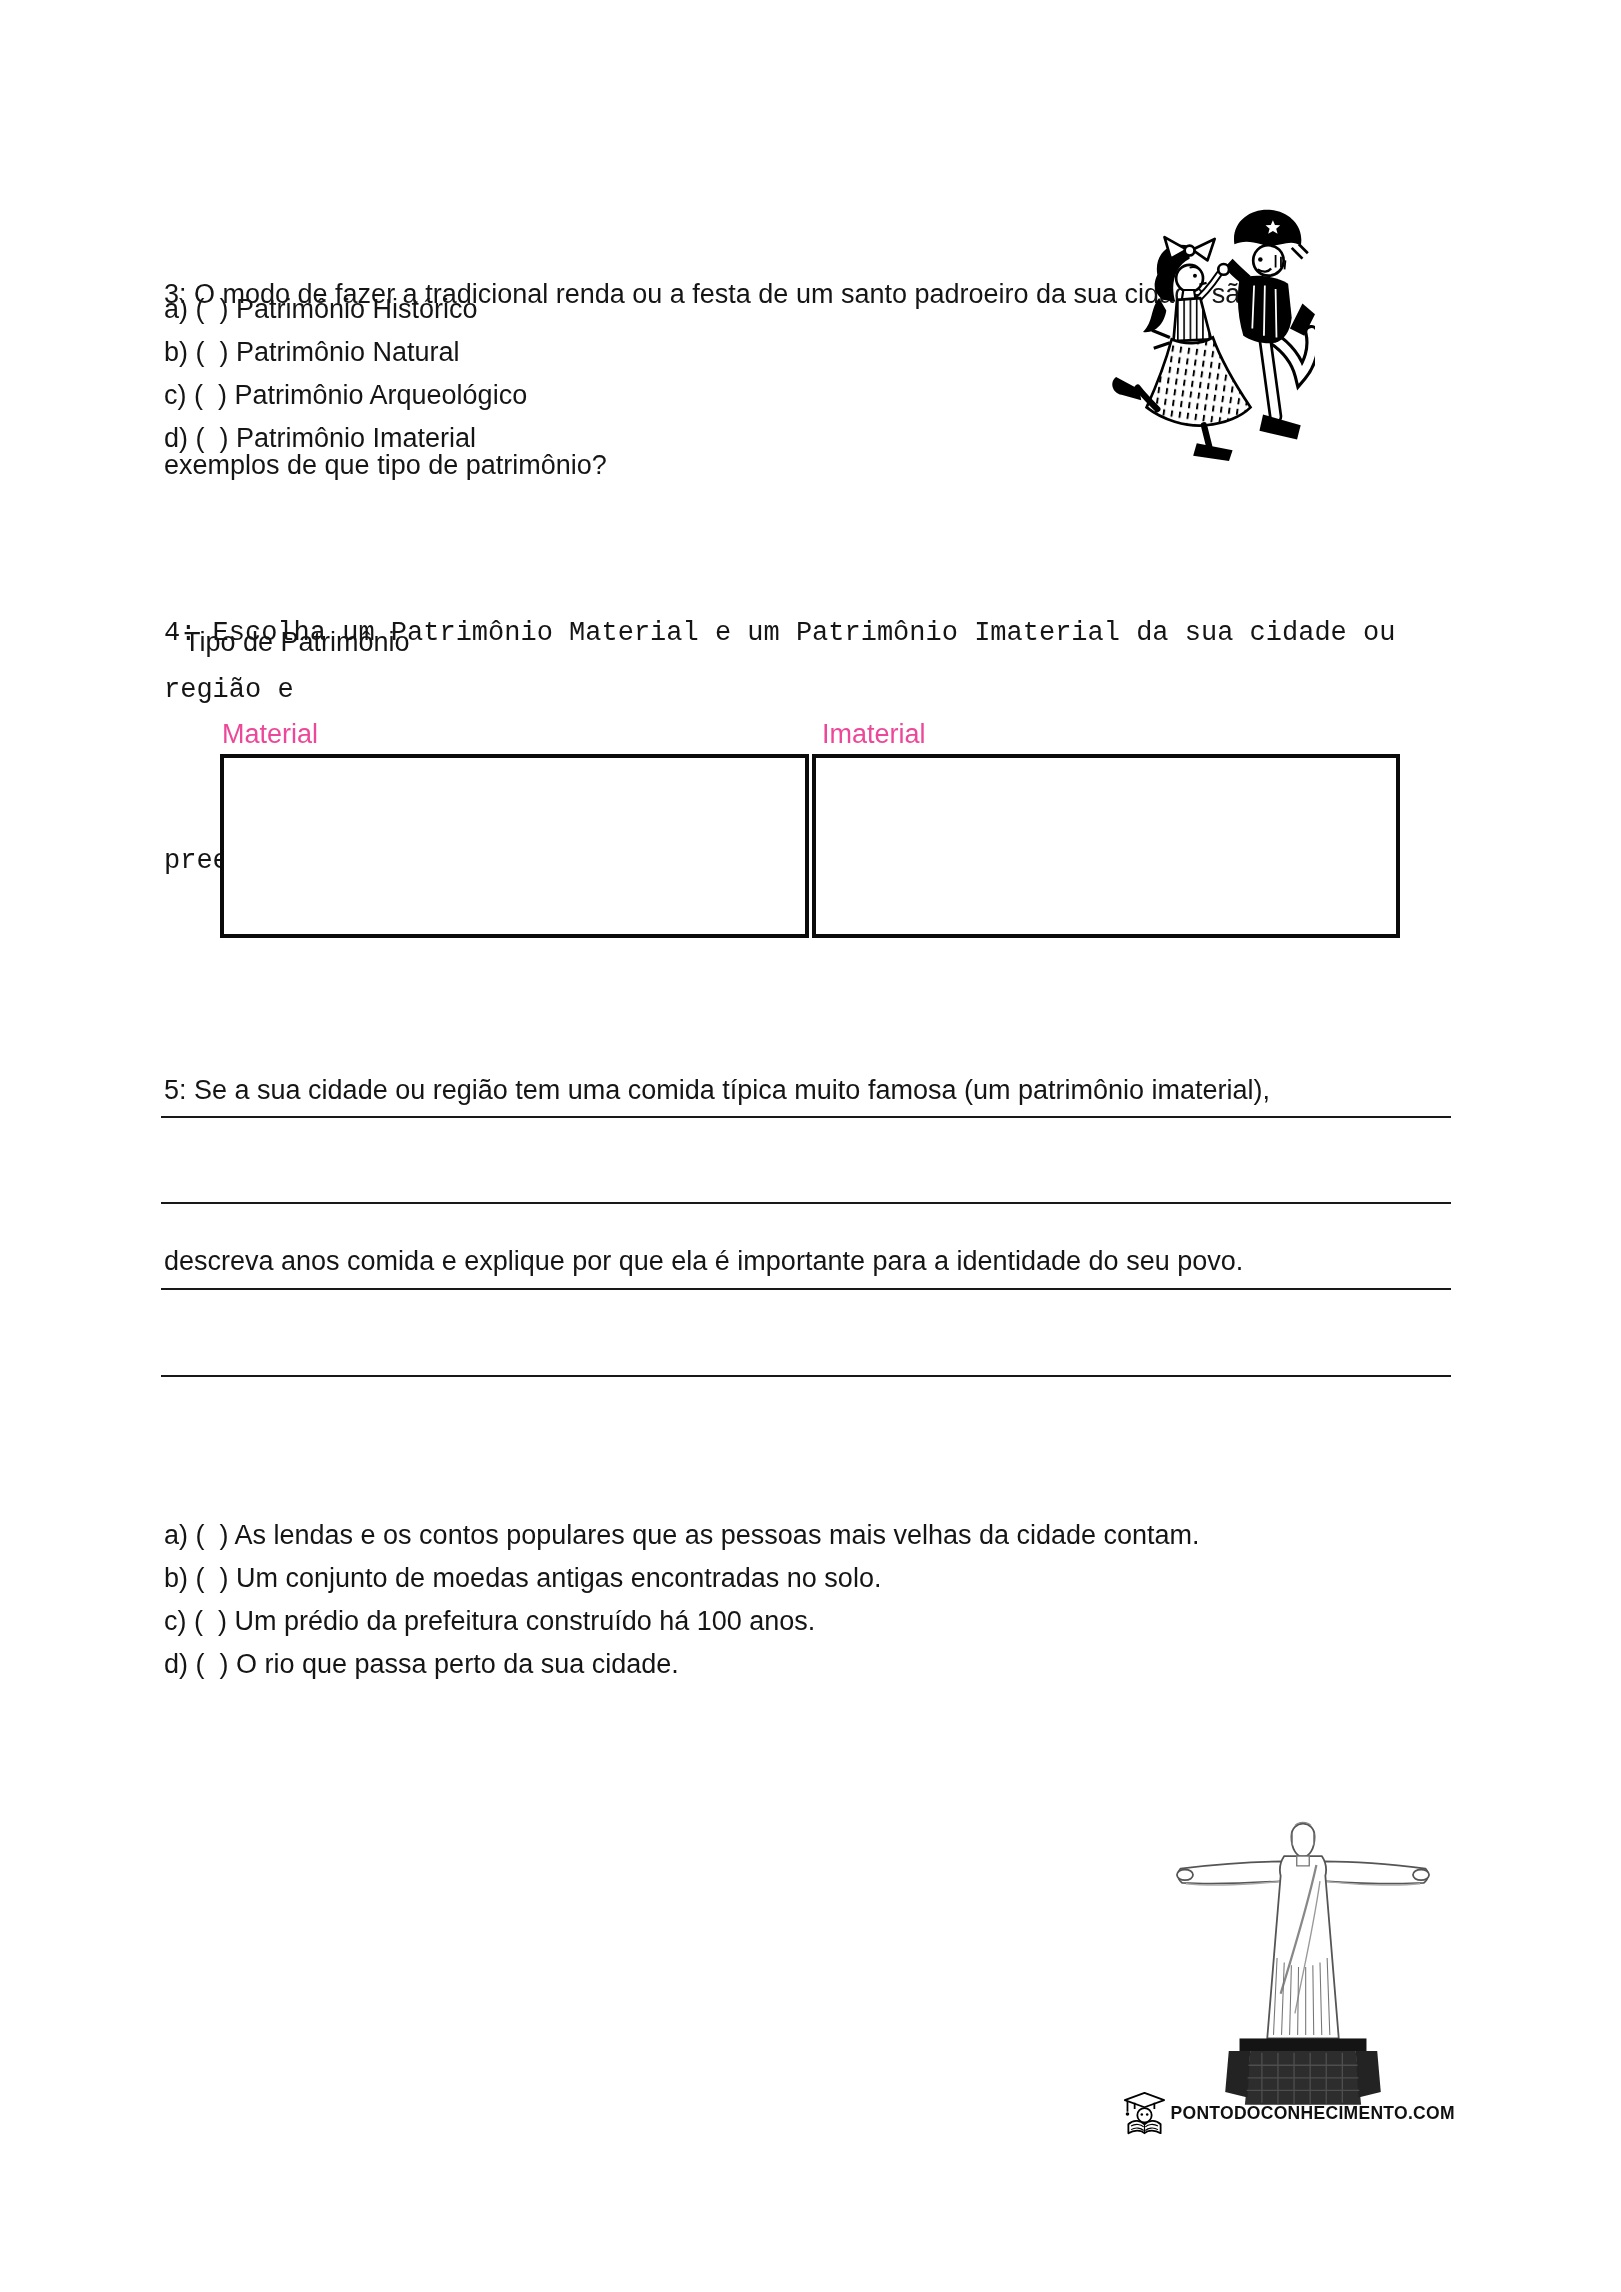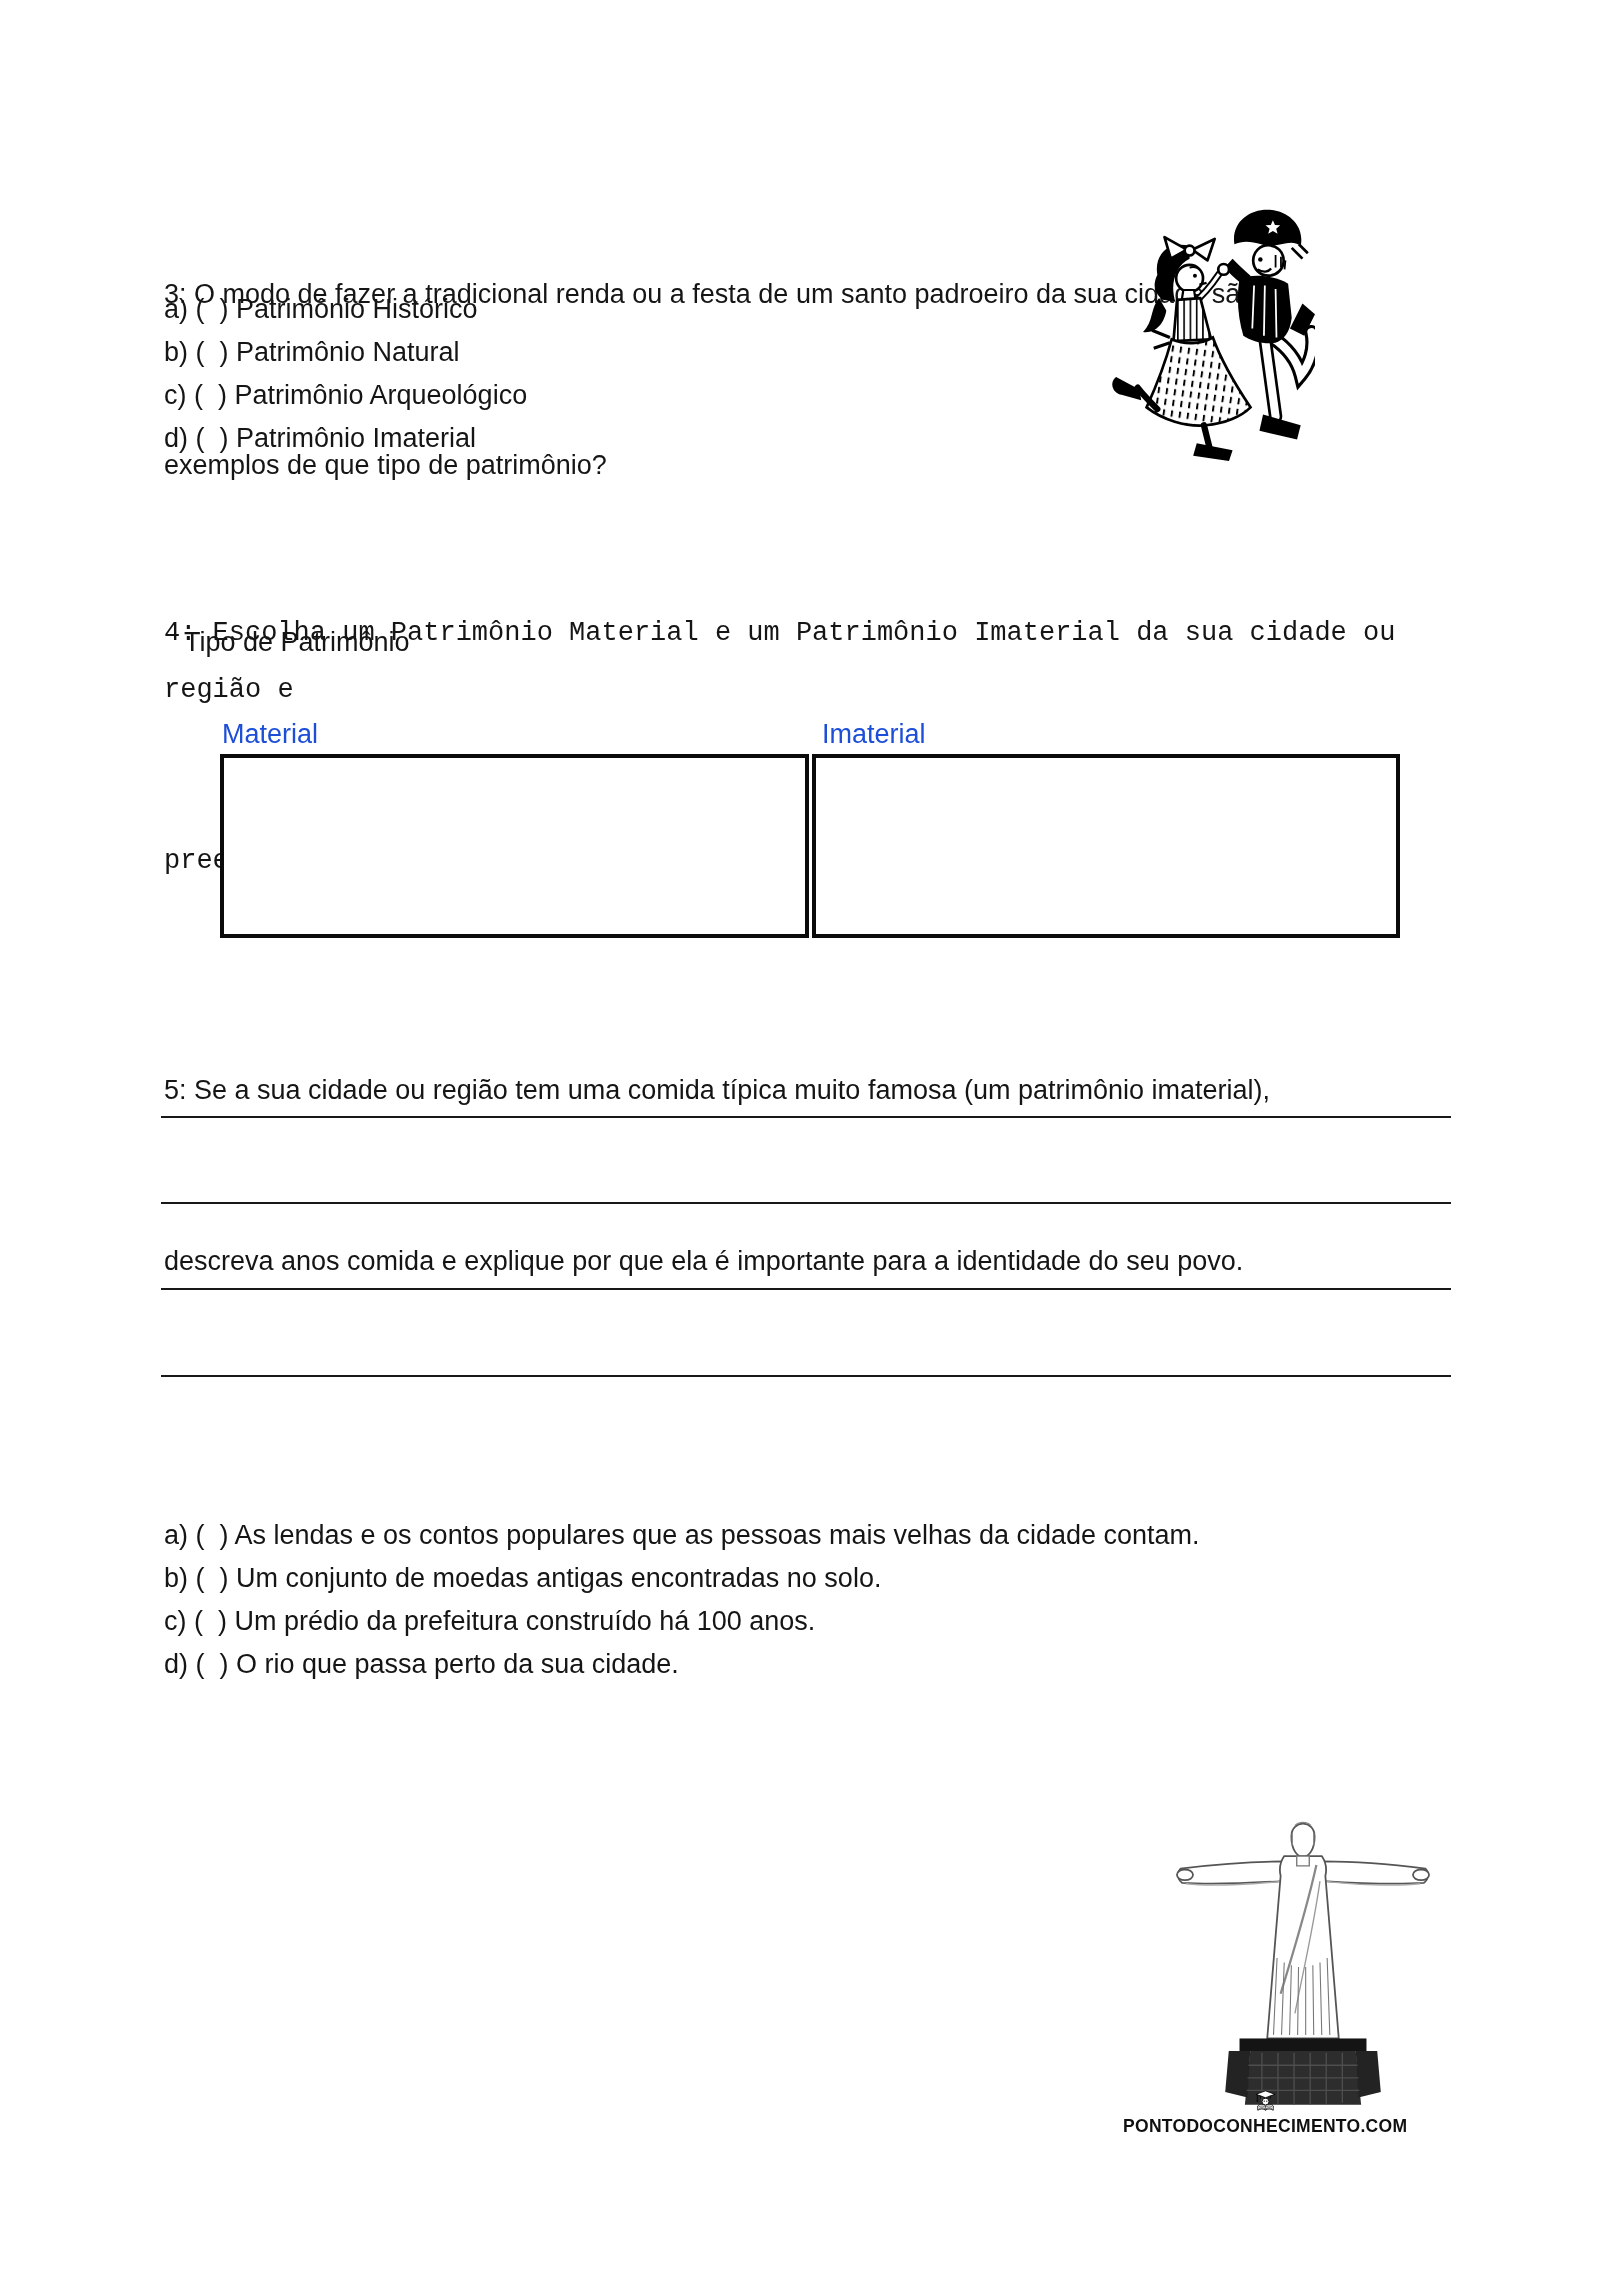--- a/index.html
+++ b/index.html
@@ -26,21 +26,21 @@
     line-height: 43px;
     white-space: pre;
     color: #151515;
   }
   .opts { position: absolute; left: 164px; }
   .q3opts { line-height: 43px; }
   .colhead {
     position: absolute;
     font-size: 27px;
     line-height: 39px;
-    color: #1d4ed8;
+    color: #ec4899;
     white-space: pre;
   }
   .cellbox {
     position: absolute;
     box-sizing: border-box;
     border: 4.5px solid #0a0a0a;
     background: #ffffff;
   }
   .ansline {
     position: absolute;
@@ -51,21 +51,20 @@
   }
   .illus { position: absolute; }
   .logo {
     position: absolute;
     left: 1123px;
     top: 2090px;
     height: 47px;
     display: flex;
     align-items: center;
     gap: 4.5px;
-    flex-direction: column;
   }
   .logo-text {
     font-size: 17.5px;
     font-weight: 700;
     letter-spacing: 0.3px;
     color: #101010;
     white-space: pre;
   }
 </style>
 </head>

